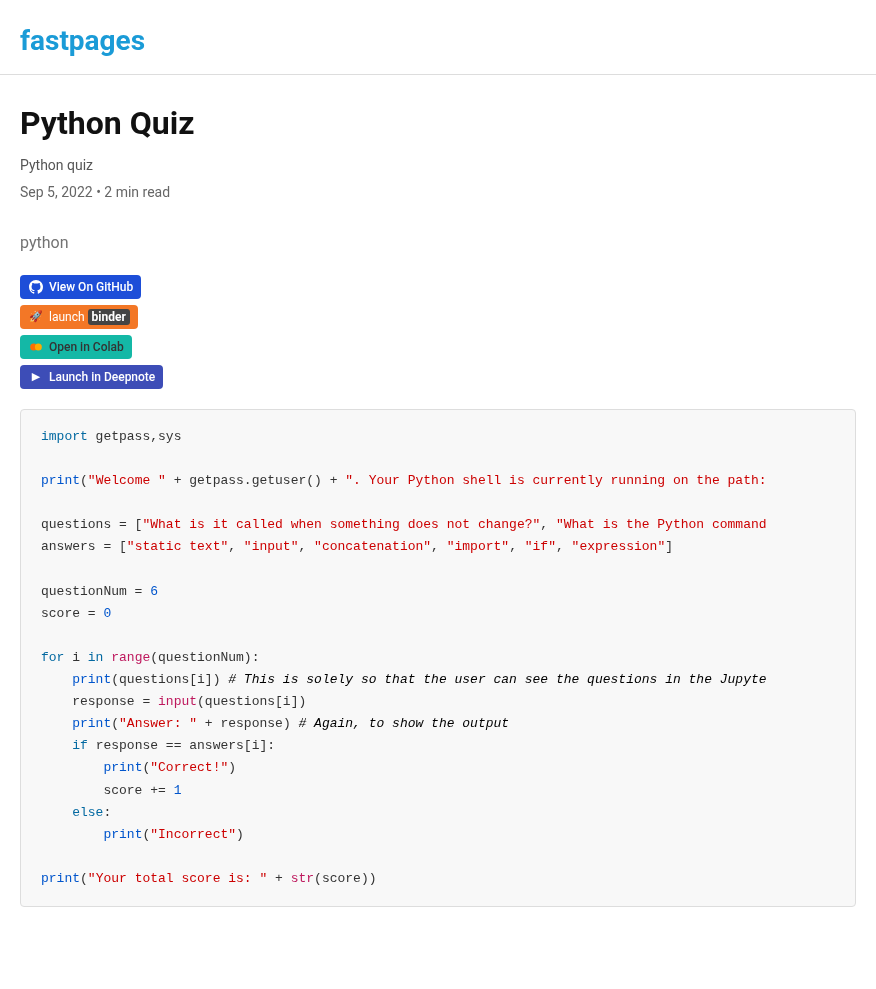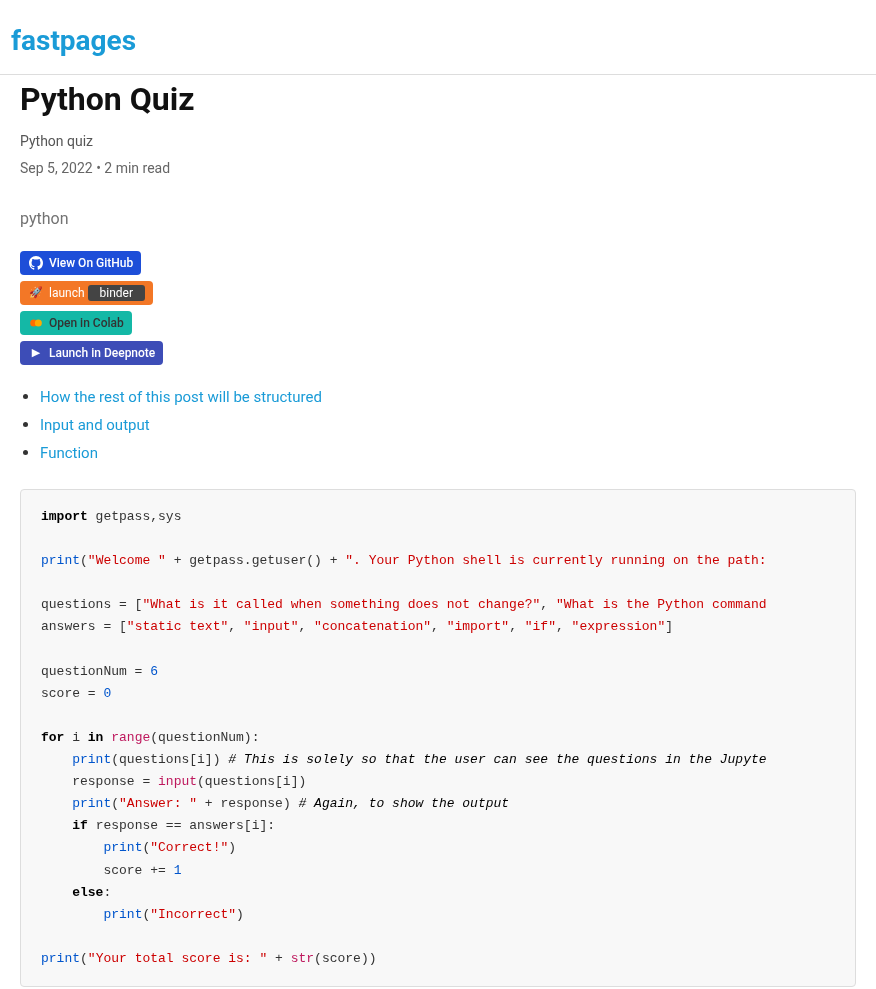--- a/index.html
+++ b/index.html
@@ -5,22 +5,23 @@
     * { box-sizing: border-box; margin: 0; padding: 0; }
     body {
       font-family: -apple-system, BlinkMacSystemFont, "Segoe UI", Roboto, sans-serif;
       background: #fff;
       color: #333;
       font-size: 16px;
       line-height: 1.5;
     }
     
     .site-header {
-      padding: 20px 11px 12px;
+      padding: 20px 20px 12px;
       border-bottom: 1px solid #ddd;
+      margin-bottom: 24px;
     }
     .site-title {
       font-size: 28px;
       font-weight: 700;
       color: #1a9bd7;
       text-decoration: none;
     }
     .site-description {
       font-size: 14px;
       color: #555;
@@ -124,40 +125,40 @@
       padding: 16px 20px;
     }
     .code-block {
       font-family: "Courier New", Courier, monospace;
       font-size: 13px;
       line-height: 1.7;
       white-space: pre;
       color: #333;
     }
     
-    .kw { color: #000000; font-weight: bold; } 
+    .kw { color: #0369a1; font-weight: normal; } 
     .fn { color: #0055cc; } 
     .str { color: #cc0000; } 
     .num { color: #0055cc; } 
     .cmt { color: #000000; font-style: italic; } 
     .builtin { color: #be185d; } 
     
     .code-scroll::-webkit-scrollbar {
       height: 8px;
     }
     .code-scroll::-webkit-scrollbar-track {
       background: #eee;
     }
     .code-scroll::-webkit-scrollbar-thumb {
       background: #bbb;
       border-radius: 4px;
     }
     
     .binder-launch { font-weight: normal; }
-    .binder-word { font-weight: normal; background: #444; padding: 1px 12px; border-radius: 3px; margin-top: 7px; }
+    .binder-word { font-weight: bold; background: #444; padding: 1px 4px; border-radius: 3px; margin-top: 7px; }
   </style>
 </head>
 <body>
 
 <div class="site-header">
   <a class="site-title">fastpages</a>
 </div>
 
 <div class="post-container">
   <h1 class="post-title">Python Quiz</h1>
@@ -205,31 +206,20 @@
       <span>Open in Colab</span>
     </a>
 
     <a class="badge badge-deepnote" href="#">
       <span class="badge-icon">▶</span>
       <span>Launch in Deepnote</span>
     </a>
   </div>
 
   
-  <ul class="toc-list">
-    <li>
-      <a href="#">How the rest of this post will be structured</a>
-    </li>
-    <li>
-      <a href="#">Input and output</a>
-    </li>
-    <li>
-      <a href="#">Function</a>
-    </li>
-  </ul>
 
   
   <div class="code-block-wrapper">
     <div class="code-scroll">
       <div class="code-block"><span class="kw">import</span> getpass,sys
 
 <span class="fn">print</span>(<span class="str">"Welcome "</span> + getpass.getuser() + <span class="str">". Your Python shell is currently running on the path:</span>
 
 questions = [<span class="str">"What is it called when something does not change?"</span>, <span class="str">"What is the Python command</span>
 answers = [<span class="str">"static text"</span>, <span class="str">"input"</span>, <span class="str">"concatenation"</span>, <span class="str">"import"</span>, <span class="str">"if"</span>, <span class="str">"expression"</span>]

